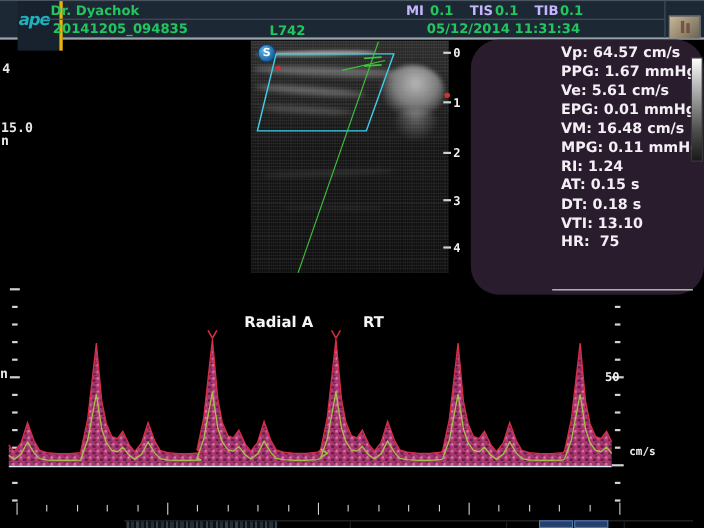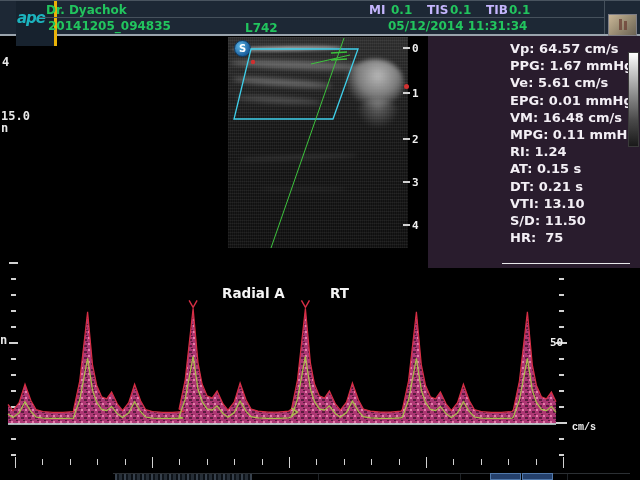--- a/index.html
+++ b/index.html
@@ -24,21 +24,21 @@
   .sideLab{position:absolute;font:bold 12px "DejaVu Sans Mono",monospace;color:#e8e8e8;white-space:pre;}
   
   #bmode-image{position:absolute;left:228px;top:37px;width:180px;height:211px;
     background:
       repeating-linear-gradient(0deg, rgba(255,255,255,0.05) 0 1px, transparent 1px 3px),
       repeating-linear-gradient(90deg, rgba(255,255,255,0.04) 0 1px, transparent 1px 2px),
       linear-gradient(180deg,#2c2c2c 0%,#202020 22%,#141414 45%,#0e0e0e 100%);
     overflow:hidden;}
   .st{position:absolute;border-radius:50%;}
   
-  #meas-panel{position:absolute;left:428px;top:36px;width:212px;height:232px;background:#291c2d;}
+  #meas-panel{position:absolute;left:428px;top:36px;width:212px;height:232px;background:#291c2d;border-radius:26px;}
   #meas-list{position:absolute;left:82px;top:4px;width:130px;}
   .meas-row{font:bold 13px "DejaVu Sans",sans-serif;color:#f3eff5;line-height:17.2px;white-space:pre;}
   #meas-underline{position:absolute;left:74px;top:227px;width:128px;height:1px;background:#e9e9ec;}
   #graybar{position:absolute;left:628px;top:52px;width:9px;height:93px;
            background:linear-gradient(180deg,#ffffff 0%,#cfcfcf 18%,#8c8c8c 45%,#4a4a4a 72%,#191919 100%);
            border:1px solid #3a3a3a;}
   
   .tick{position:absolute;background:#d2d2d2;}
   .scaleLab{position:absolute;font:bold 11px "DejaVu Sans Mono",monospace;color:#f0f0f0;white-space:pre;}
   
@@ -118,23 +118,22 @@
   <div id="meas-panel">
     <div id="meas-list">
         <div class="meas-row">Vp: 64.57 cm/s</div>
         <div class="meas-row">PPG: 1.67 mmHg</div>
         <div class="meas-row">Ve: 5.61 cm/s</div>
         <div class="meas-row">EPG: 0.01 mmHg</div>
         <div class="meas-row">VM: 16.48 cm/s</div>
         <div class="meas-row">MPG: 0.11 mmHg</div>
         <div class="meas-row">RI: 1.24</div>
         <div class="meas-row">AT: 0.15 s</div>
-        <div class="meas-row">DT: 0.21 s</div>
+        <div class="meas-row">DT: 0.18 s</div>
         <div class="meas-row">VTI: 13.10</div>
-        <div class="meas-row">S/D: 11.50</div>
         <div class="meas-row">HR:  75</div>
       </div>
     <div id="meas-underline"></div>
   </div>
   <div id="graybar"></div>
 
   <span class="specLab" style="left:222px;top:285px;">Radial A</span>
   <span class="specLab" style="left:330px;top:285px;">RT</span>
   <div id="vel-scale-left">
       <div class="tick" style="left: 9px; top: 262px; width: 9px; height: 2px;"></div>
@@ -158,21 +157,21 @@
       <div class="tick" style="left: 556px; top: 342px; width: 11px; height: 2px;"></div>
       <div class="tick" style="left: 559px; top: 358px; width: 5px; height: 2px;"></div>
       <div class="tick" style="left: 559px; top: 374px; width: 5px; height: 2px;"></div>
       <div class="tick" style="left: 559px; top: 390px; width: 5px; height: 2px;"></div>
       <div class="tick" style="left: 559px; top: 406px; width: 5px; height: 2px;"></div>
       <div class="tick" style="left: 556px; top: 422px; width: 11px; height: 2px;"></div>
       <div class="tick" style="left: 559px; top: 438px; width: 5px; height: 2px;"></div>
       <div class="tick" style="left: 559px; top: 454px; width: 5px; height: 2px;"></div>
     </div>
   <span class="scaleLab" style="left:550px;top:336px;">50</span>
-  <span class="scaleLab" style="left:572px;top:422px;font-size:10px;font-family:Liberation Mono, monospace;">cm/s</span>
+  <span class="scaleLab" style="left:572px;top:406px;font-size:10px;">cm/s</span>
   <div id="time-scale">
       <div class="tick" style="left: 15px; top: 457px; width: 1px; height: 11px;"></div>
       <div class="tick" style="left: 42px; top: 459px; width: 1px; height: 6px;"></div>
       <div class="tick" style="left: 70px; top: 459px; width: 1px; height: 6px;"></div>
       <div class="tick" style="left: 97px; top: 459px; width: 1px; height: 6px;"></div>
       <div class="tick" style="left: 125px; top: 459px; width: 1px; height: 6px;"></div>
       <div class="tick" style="left: 152px; top: 457px; width: 1px; height: 11px;"></div>
       <div class="tick" style="left: 179px; top: 459px; width: 1px; height: 6px;"></div>
       <div class="tick" style="left: 207px; top: 459px; width: 1px; height: 6px;"></div>
       <div class="tick" style="left: 234px; top: 459px; width: 1px; height: 6px;"></div>

